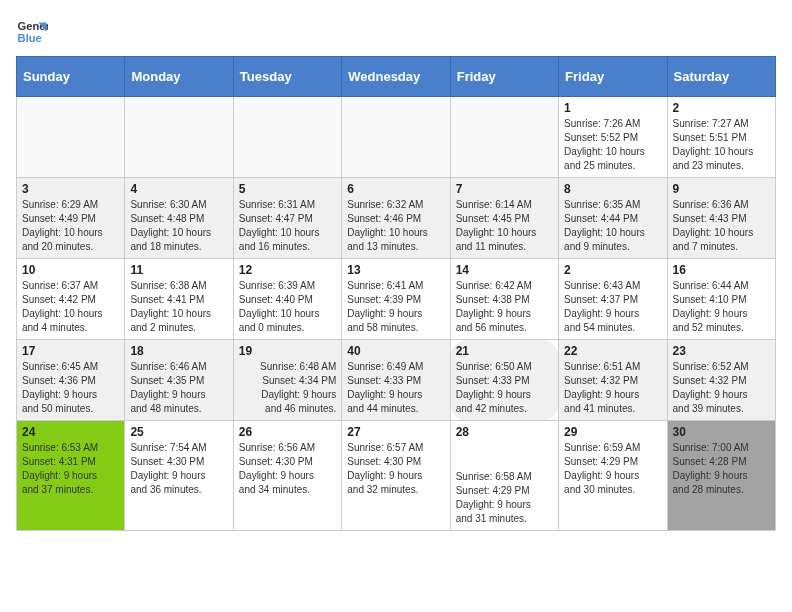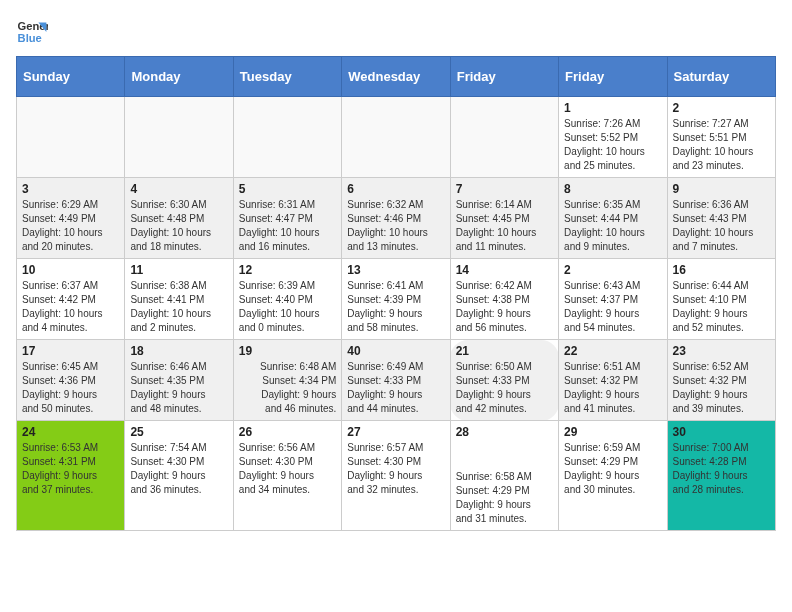--- a/index.html
+++ b/index.html
@@ -321,21 +321,21 @@
 Daylight: 9 hours
 and 31 minutes.</div>
         </td>
         <td style="background: rgb(255, 255, 255);">
           <span class="day-num">29</span>
           <div class="day-info" style="white-space: pre-line;">Sunrise: 6:59 AM
 Sunset: 4:29 PM
 Daylight: 9 hours
 and 30 minutes.</div>
         </td>
-        <td style="background: #14b8a6;">
+        <td style="background: #a3a3a3;">
           <span class="day-num">30</span>
           <div class="day-info" style="white-space: pre-line;">Sunrise: 7:00 AM
 Sunset: 4:28 PM
 Daylight: 9 hours
 and 28 minutes.</div>
         </td>
       </tr>
     </tbody>
 </table>
 

